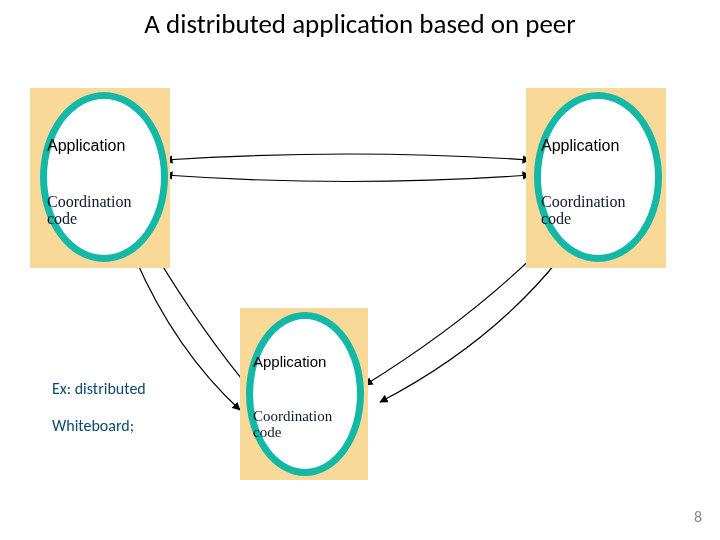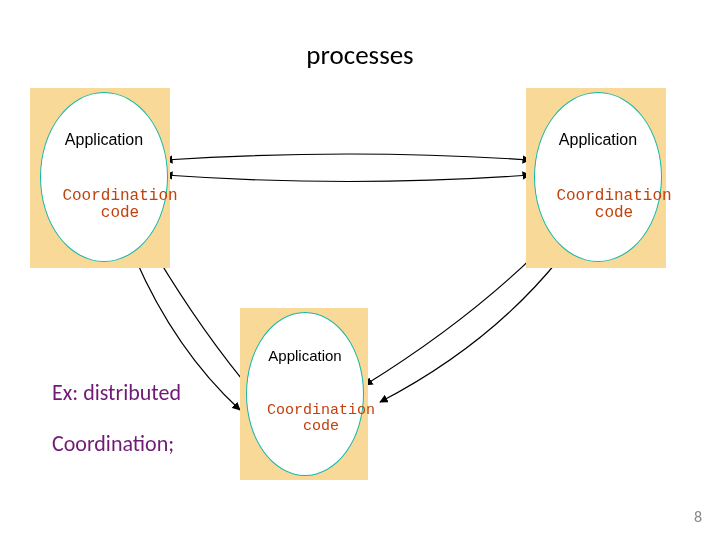--- a/index.html
+++ b/index.html
@@ -25,50 +25,49 @@
   .peer-box {
     position: absolute;
     background: #f8d998;
     width: 140px;
     height: 180px;
     box-sizing: border-box;
   }
   .peer-ellipse {
     position: absolute;
     background: #fff;
-    border: 1px solid #14b8a6;
+    border: 7px solid #14b8a6;
     border-radius: 50%;
     width: 128px;
     height: 170px;
     box-sizing: border-box;
-    text-align: center;
   }
   .peer-ellipse .app-label {
     position: absolute;
     top: 38px;
     left: 0;
     width: 100%;
     font-family: Arial, sans-serif;
     font-size: 16px;
     color: #000;
   }
   .peer-ellipse .coord-label {
     position: absolute;
     top: 95px;
-    left: 16px;
+    left: 0;
     width: 100%;
-    font-family: Liberation Mono, monospace;
+    font-family: Liberation Serif, serif;
     font-size: 16px;
-    color: #c2410c;
+    color: #0f172a;
     line-height: 1.05;
   }
   .example {
     position: absolute;
-    font-size: 22px;
-    color: #701a75;
+    font-size: 16px;
+    color: #0c4a6e;
     line-height: 1.15;
   }
   .pagenum {
     position: absolute;
     right: 18px;
     bottom: 14px;
     font-size: 16px;
     color: #888;
   }
   svg.connectors {
@@ -77,22 +76,21 @@
     top: 0;
     width: 720px;
     height: 540px;
     pointer-events: none;
   }
 </style>
 </head>
 <body>
 
 <div class="title">
-  <br>
-  <span>processes</span>
+  <span>A distributed application based on peer</span><br>
 </div>
 
 <svg class="connectors" viewBox="0 0 720 540">
   <defs>
     <marker id="ah" viewBox="0 0 10 10" refX="9" refY="5" markerWidth="7" markerHeight="7" orient="auto-start-reverse">
       <path d="M 0 0 L 10 5 L 0 10 z" fill="#000"></path>
     </marker>
   </defs>
 
   <path d="M 165 160  Q 350 148  530 160" fill="none" stroke="#000" stroke-width="1.2" marker-start="url(#ah)" marker-end="url(#ah)"></path>
@@ -128,16 +126,16 @@
   <div class="app-label" style="top:34px; font-size:15px;">Application</div>
   <div class="coord-label" style="top:90px; font-size:15px;">
     <span>Coordination</span><br>
     <span>code</span>
   </div>
 </div>
 
 <div class="example" style="left:52px; top:380px;">
   <span>Ex: distributed</span><br>
   <br>
-  <span>Coordination;</span><br>
+  <span>Whiteboard;</span><br>
 </div>
 
 <div class="pagenum">8</div>
 
 </body></html>

